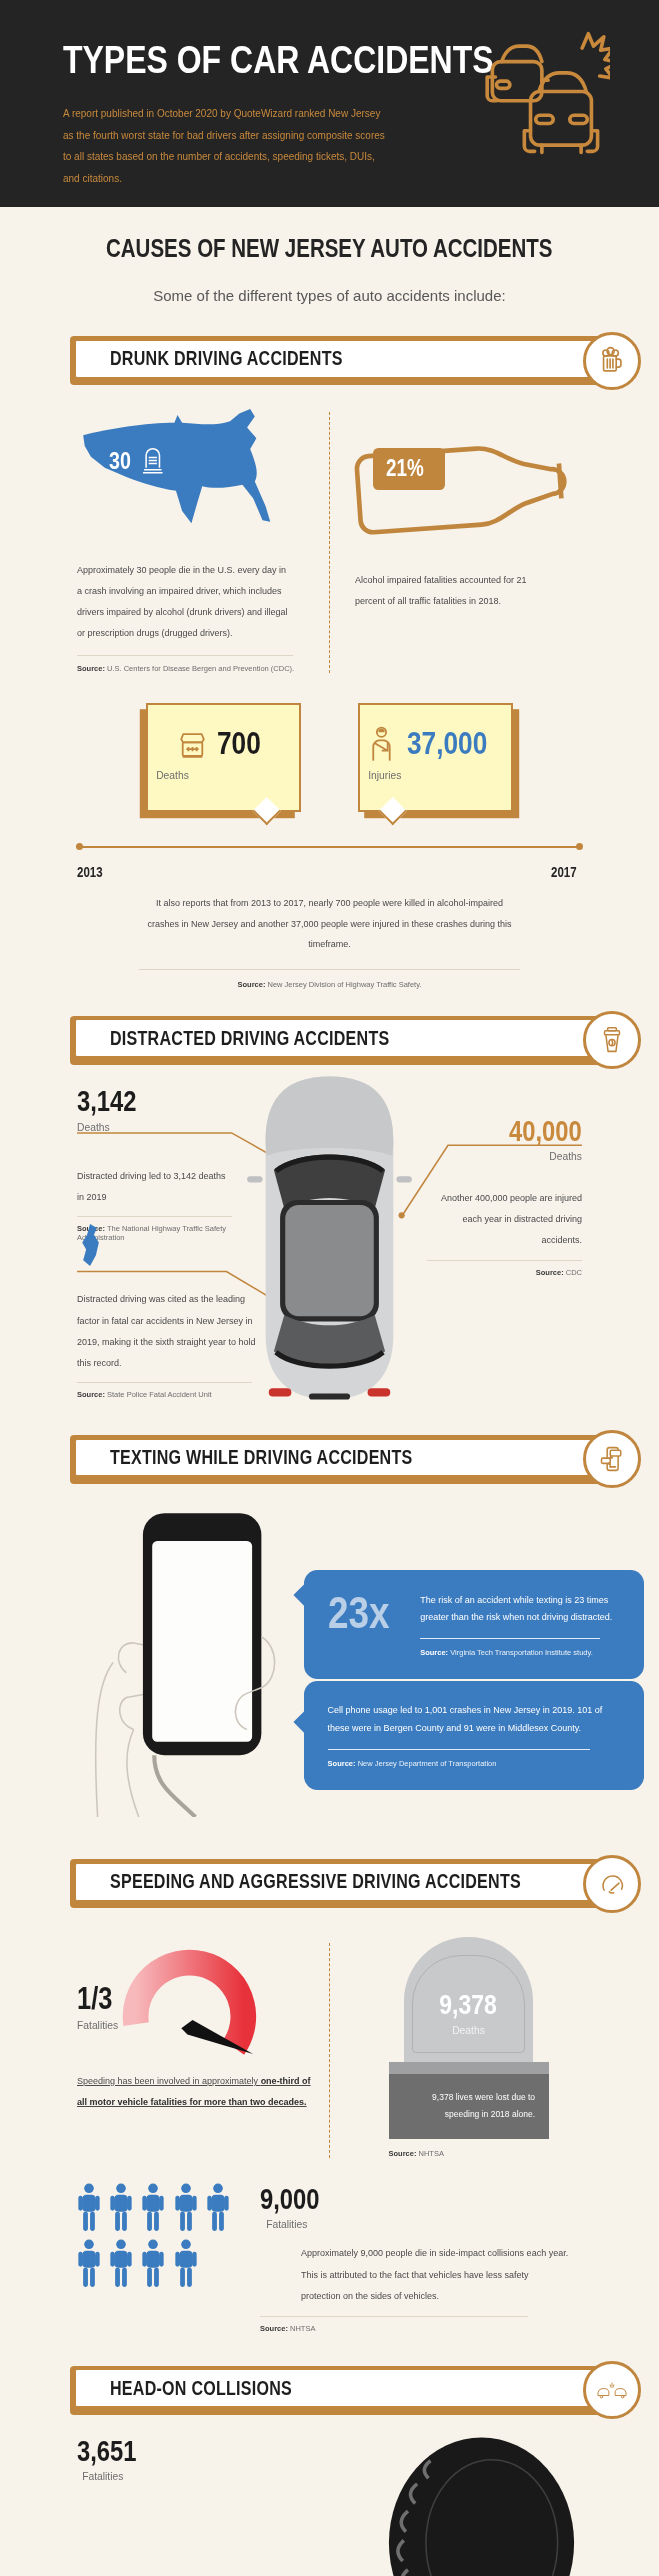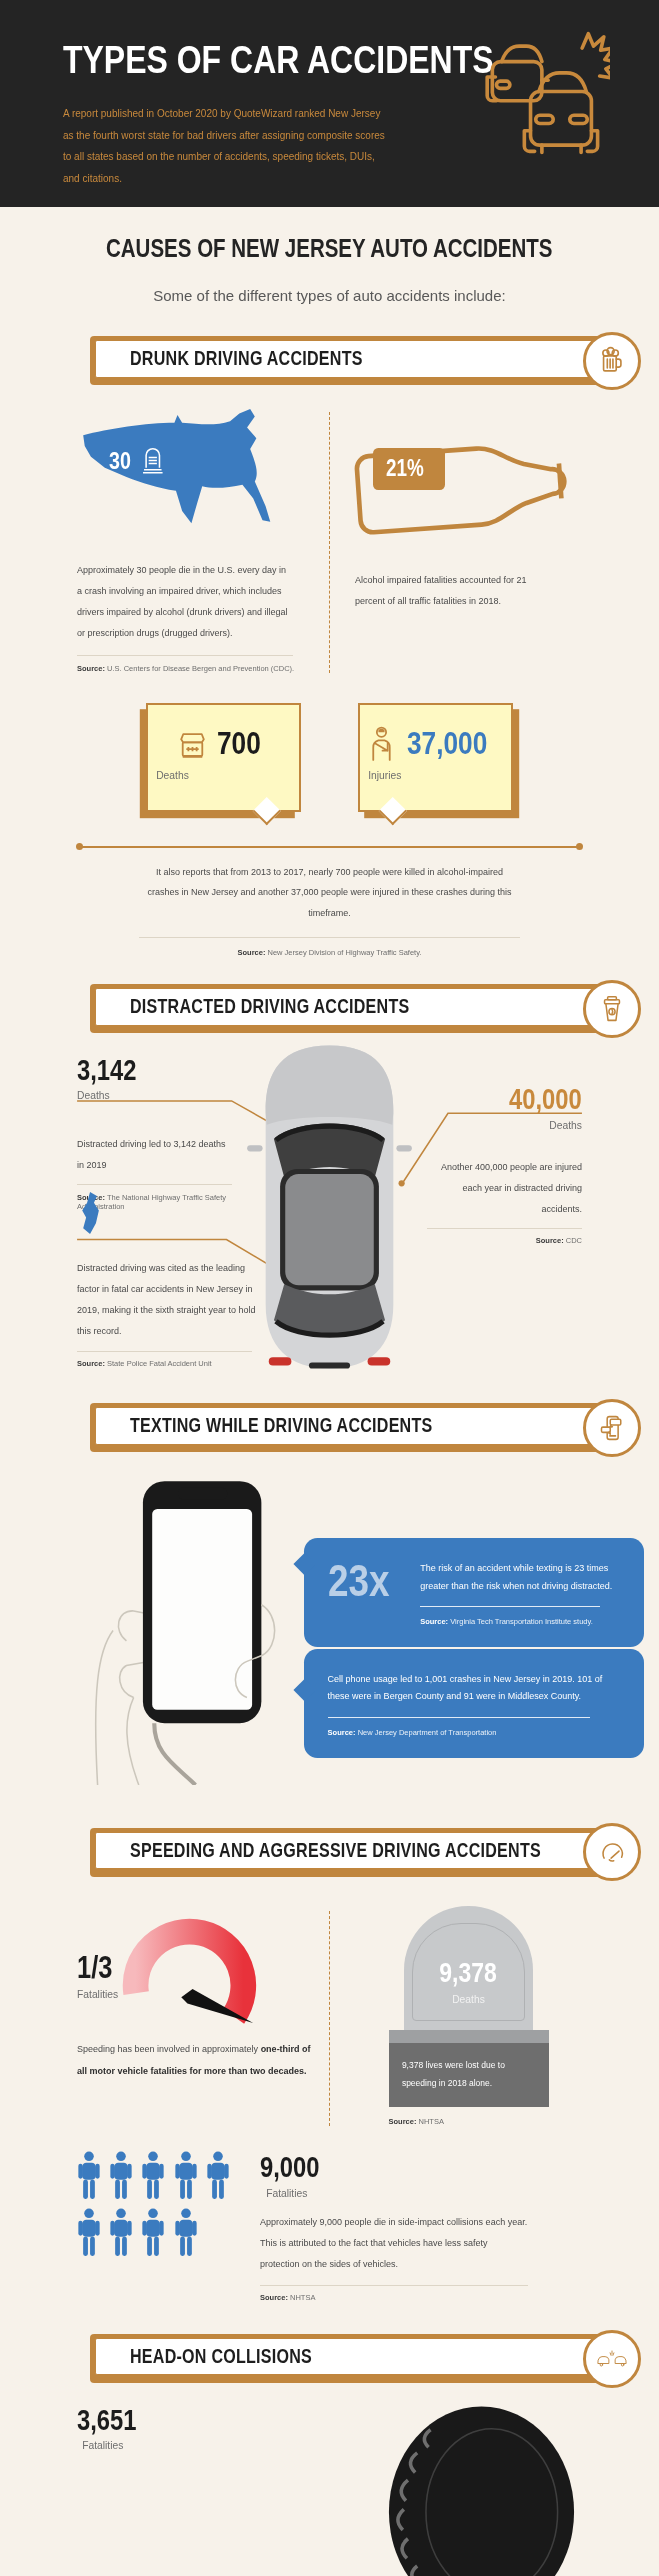--- a/index.html
+++ b/index.html
@@ -21,21 +21,21 @@
 .hero h1{margin:0;font-size:39px;color:#fff;line-height:1;}
 .hero p{width:330px;margin:24px 0 0;color:var(--orange-text);font-size:10px;line-height:2.15;}
 .hero-icon{position:absolute;right:49px;top:14.4px;}
 
 
 .causes{text-align:center;padding:27px 0 5.2px;}
 .causes h2{margin:0;font-size:25px;color:var(--ink);}
 .causes .sub{margin-top:24px;font-size:15px;color:#585858;}
 
 
-.bar{position:relative;height:49px;margin:27px 45px 0 90px;}
+.bar{position:relative;height:49px;margin:27px 45px 0 70px;}
 .bar-bg{position:absolute;inset:0;background:var(--accent);border-radius:4.1px;}
 .bar-inner{position:absolute;left:5.2px;right:14.4px;top:3.6px;bottom:7.7px;background:#fff;border:1.5px solid var(--accent);border-radius:2.1px;display:flex;align-items:center;padding-left:34px;}
 .bar-title{font-size:19.6px;color:#1e1e1e;letter-spacing:0.3px;}
 .bar-circle{position:absolute;right:-27px;top:50%;transform:translateY(-50%);width:58px;height:58px;background:#fff;border:3.1px solid var(--accent);border-radius:50%;display:flex;align-items:center;justify-content:center;z-index:2;}
 
 
 .twocol{display:flex;padding:21.6px 77px 0;}
 .col{flex:1;min-width:0;}
 .dash-div{width:0;border-left:1.5px dashed var(--accent);margin:5.2px 25px 0;}
 
@@ -97,37 +97,37 @@
 .tb-text{font-size:9px;line-height:1.95;}
 .tb-hr{border-top:1px solid rgba(255,255,255,.85);margin:11.3px 0 9.3px;width:90%;}
 .tb-src{font-size:7.5px;color:#EAF1F8;}
 .tb-src b{color:#fff;}
 .connector{position:absolute;left:-30px;top:57px;width:31px;height:13.4px;background:#9b9b9b;z-index:-1;}
 .tbubble-wrap{position:relative;}
 
 
 .gauge-row{display:flex;align-items:flex-end;}
 .gauge-num{margin:0 -15.5px 24px 0;position:relative;z-index:1;}
-.speed-text{margin-top:15.5px;width:237px;}
+.speed-text{margin-top:15.5px;width:237px;text-decoration:underline;}
 .speed-text b{color:#2e2e2e;}
 .stone-col{text-align:center;}
 .stone{width:129px;margin:0 auto;background:#C7C9CB;border-radius:64px 64px 0 0;padding:17.5px 8.2px 9.3px;}
 .stone-inner{border:1.5px solid #AFB1B3;border-radius:49px 49px 4.1px 4.1px;padding:33px 4.1px 15.5px;}
 .stone-v{font-size:28px;font-weight:800;color:#fff;}
 .stone-l{font-size:10.3px;color:#F2F2F2;margin-top:4.1px;}
 .stone-base{width:160px;height:12.4px;background:#9EA0A2;margin:0 auto;}
-.stone-cap{width:160px;background:#6E6E6E;color:#fff;padding:14.4px 13.4px;margin:0 auto;font-size:8.5px;line-height:2.1;text-align:left;}
+.stone-cap{width:160px;background:#6E6E6E;color:#fff;padding:14.4px 13.4px;margin:0 auto;font-size:8.5px;line-height:2.1;text-align:right;}
 .stone-src{width:160px;margin:10.3px auto 0;text-align:left;}
 
 
 .side-content{display:flex;padding:25px 77px 5.2px;gap:23px;}
 .people{width:160px;display:flex;flex-wrap:wrap;gap:7.2px 8.2px;align-content:flex-start;}
 .person svg{display:block;}
 .side-right{flex:1;}
-.side-right .body-text{margin-top:13.4px;width:268px;}
+.side-right .body-text{margin-top:13.4px;width:268px;margin-left:41px;}
 .side-right .hr{width:268px;margin:9.3px 0 7.2px;}
 
 
 .headon-content{display:flex;justify-content:space-between;padding:20.6px 77px 10.3px;}
 .ho-left{width:319px;}
 .tire-wrap{position:relative;width:191px;height:216px;margin-right:5.2px;}
 svg{display:block;}
 </style>
 </head>
 <body>
@@ -237,20 +237,24 @@
           </svg>
         </span>
         <span class="bubble-num blue cond">37,000</span>
       </div>
       <div class="bubble-label">Injuries</div>
     </div>
   </div>
 
   <div class="timeline">
     <div class="tl-line"></div>
+    <div class="tl-labels">
+      <span class="cond">2013</span>
+      <span class="cond">2017</span>
+    </div>
   </div>
   <div class="note">It also reports that from 2013 to 2017, nearly 700 people were killed in alcohol-impaired crashes in New Jersey and another 37,000 people were injured in these crashes during this timeframe.</div>
   <div class="note-hr"></div>
   <div class="source note-src"><b>Source:</b> <span>New Jersey Division of Highway Traffic Safety.</span></div>
 
   <div class="bar">
     <div class="bar-bg"></div>
     <div class="bar-inner">
         <span class="bar-title cond">DISTRACTED DRIVING ACCIDENTS</span>
       </div>

